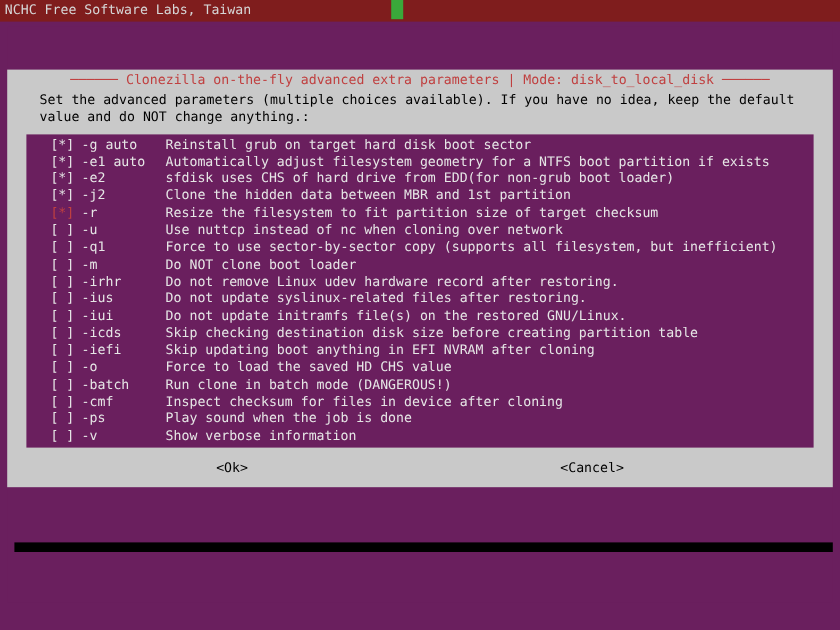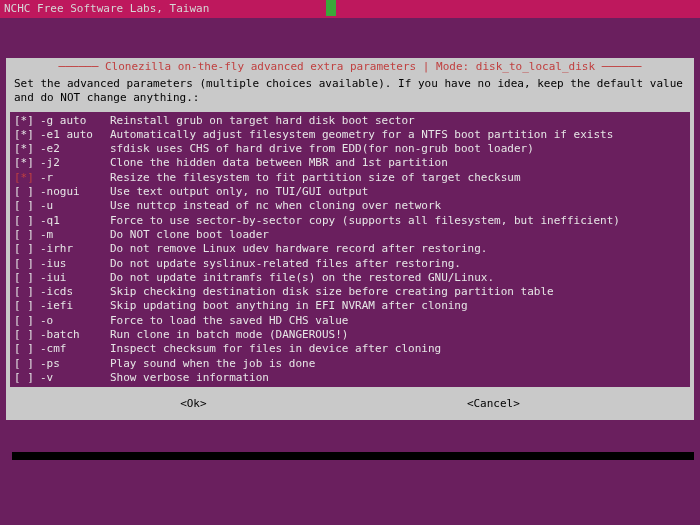--- a/index.html
+++ b/index.html
@@ -7,21 +7,21 @@
     padding: 0;
     width: 700px;
     height: 525px;
     background: #6a1f5e;
     font-family: "DejaVu Sans Mono", "Liberation Mono", "Courier New", monospace;
     font-size: 11px;
     overflow: hidden;
     color: #000;
   }
   .top-bar {
-    background: #be185d;
+    background: #7f1d1d;
     color: #d6d6d6;
     padding: 2px 4px;
     height: 14px;
     font-size: 11px;
     position: relative;
   }
   .top-marker {
     position: absolute;
     left: 326px;
     top: 0;
@@ -53,25 +53,26 @@
     color: #c04040;
     font-size: 11px;
     padding: 2px 0 4px 0;
     white-space: nowrap;
   }
   .dialog-title-row .dash { color: #c04040; letter-spacing: 0; }
   .instructions {
     color: #000;
     padding: 0 4px 6px 4px;
     line-height: 1.3;
+    margin-left: 19px;
   }
   .list-area {
     background: #6a1f5e;
-    margin: 0 0px;
-    padding: 2px 4px;
+    margin: 0 12px;
+    padding: 2px 20px;
     color: #e6e6e6;
     line-height: 1.3;
   }
   .list-row {
     white-space: nowrap;
     overflow: hidden;
   }
   .list-row.highlight .cb {
     color: #c04040;
   }
@@ -111,21 +112,20 @@
     </div>
 
     <div class="instructions">Set the advanced parameters (multiple choices available). If you have no idea, keep the default value and do NOT change anything.:</div>
 
     <div class="list-area">
         <div class="list-row"><span class="cb">[*]</span><span class="flag">-g auto</span><span class="desc">Reinstall grub on target hard disk boot sector</span></div>
         <div class="list-row"><span class="cb">[*]</span><span class="flag">-e1 auto</span><span class="desc">Automatically adjust filesystem geometry for a NTFS boot partition if exists</span></div>
         <div class="list-row"><span class="cb">[*]</span><span class="flag">-e2</span><span class="desc">sfdisk uses CHS of hard drive from EDD(for non-grub boot loader)</span></div>
         <div class="list-row"><span class="cb">[*]</span><span class="flag">-j2</span><span class="desc">Clone the hidden data between MBR and 1st partition</span></div>
         <div class="list-row highlight"><span class="cb">[*]</span><span class="flag">-r</span><span class="desc">Resize the filesystem to fit partition size of target checksum</span></div>
-        <div class="list-row"><span class="cb">[ ]</span><span class="flag">-nogui</span><span class="desc">Use text output only, no TUI/GUI output</span></div>
         <div class="list-row"><span class="cb">[ ]</span><span class="flag">-u</span><span class="desc">Use nuttcp instead of nc when cloning over network</span></div>
         <div class="list-row"><span class="cb">[ ]</span><span class="flag">-q1</span><span class="desc">Force to use sector-by-sector copy (supports all filesystem, but inefficient)</span></div>
         <div class="list-row"><span class="cb">[ ]</span><span class="flag">-m</span><span class="desc">Do NOT clone boot loader</span></div>
         <div class="list-row"><span class="cb">[ ]</span><span class="flag">-irhr</span><span class="desc">Do not remove Linux udev hardware record after restoring.</span></div>
         <div class="list-row"><span class="cb">[ ]</span><span class="flag">-ius</span><span class="desc">Do not update syslinux-related files after restoring.</span></div>
         <div class="list-row"><span class="cb">[ ]</span><span class="flag">-iui</span><span class="desc">Do not update initramfs file(s) on the restored GNU/Linux.</span></div>
         <div class="list-row"><span class="cb">[ ]</span><span class="flag">-icds</span><span class="desc">Skip checking destination disk size before creating partition table</span></div>
         <div class="list-row"><span class="cb">[ ]</span><span class="flag">-iefi</span><span class="desc">Skip updating boot anything in EFI NVRAM after cloning</span></div>
         <div class="list-row"><span class="cb">[ ]</span><span class="flag">-o</span><span class="desc">Force to load the saved HD CHS value</span></div>
         <div class="list-row"><span class="cb">[ ]</span><span class="flag">-batch</span><span class="desc">Run clone in batch mode (DANGEROUS!)</span></div>

